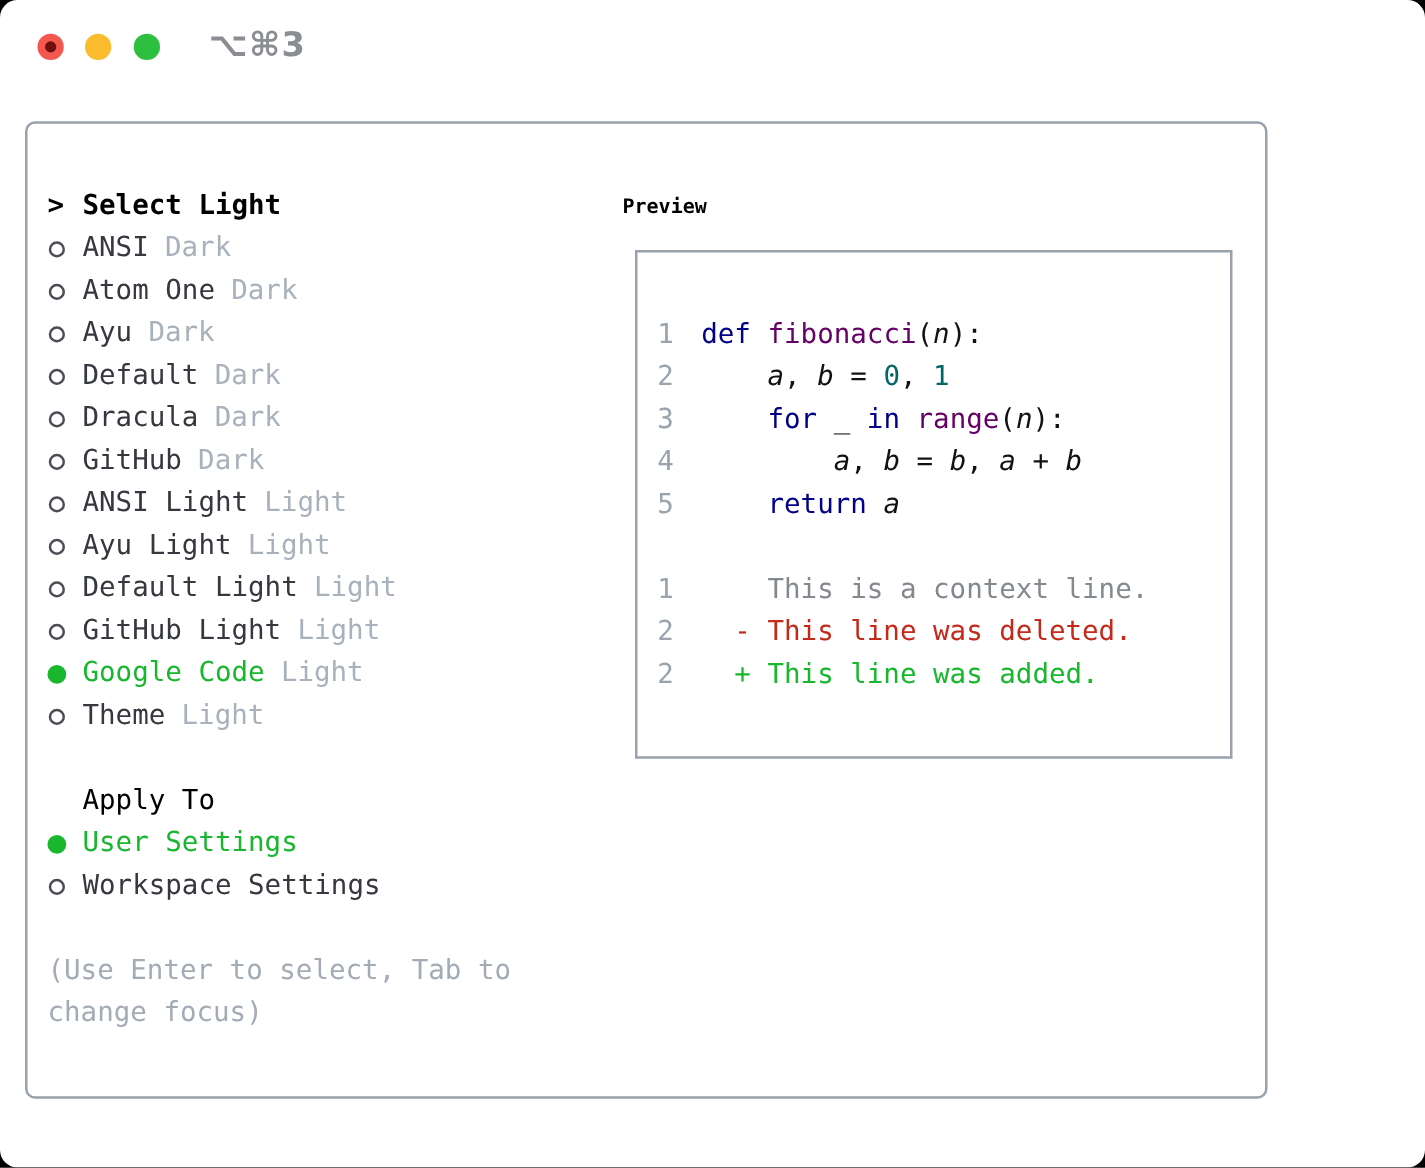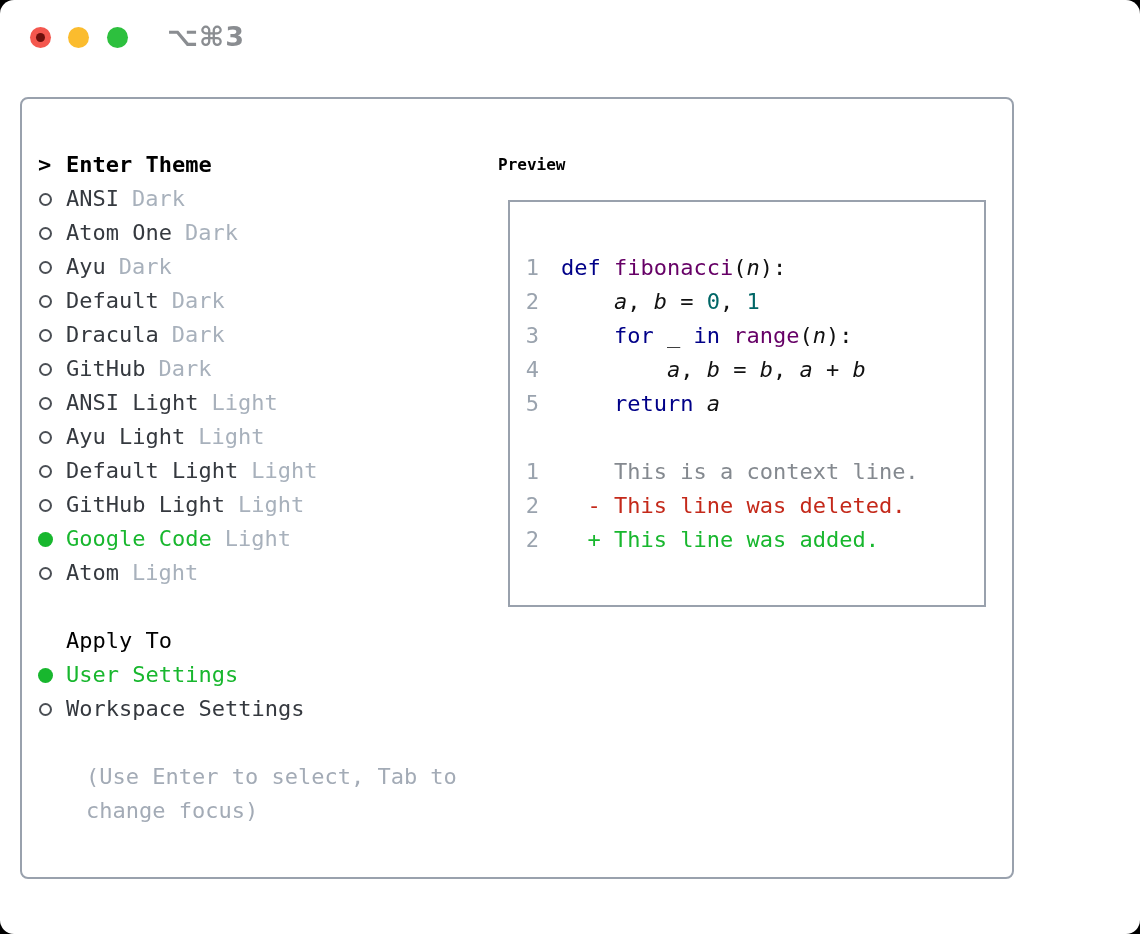--- a/index.html
+++ b/index.html
@@ -28,21 +28,21 @@
   .marker { width:28px; flex:none; display:flex; align-items:center; }
   .radio { width:13px; height:13px; box-sizing:border-box; border:2px solid #4b4f55;
            border-radius:50%; margin-left:1px; }
   .radio.sel { width:15px; height:15px; border:none; background:#18b72e; margin-left:0; }
   .prompt { font-weight:bold; color:#000; }
   .hdr { font-weight:bold; color:#000; }
   .variant { color:#a8b1bc; margin-left:13px; }
   .sel-text { color:#18b72e; }
   .apply-label { color:#000; }
   .spacer { height:34px; }
-  .hint { color:#a3abb6; height:34px; line-height:34px;margin-left:48px; }
+  .hint { color:#a3abb6; height:34px; line-height:34px; }
 
   
   .preview-label { position:absolute; left:476px; top:49px; height:34px; line-height:34px;
                    font-size:16px; font-weight:bold; color:#000; }
   .preview-box { position:absolute; left:486px; top:101px; width:478px; height:407px;
                  box-sizing:border-box; border:2px solid #99a1ad; background:#fff; }
   .code { position:absolute; left:15px; top:49px; font-size:22px; line-height:34px; }
   .cl { display:flex; height:34px; align-items:center; white-space:pre; }
   .ln { width:14px; flex:none; text-align:right; color:#9aa3ae; }
   .cc { margin-left:22px; white-space:pre; color:#111; }
@@ -67,21 +67,21 @@
     <div class="tl tl-yellow"></div>
     <div class="tl tl-green"></div>
     <div class="shortcut">⌥⌘3</div>
   </div>
 
   <div class="main-box">
 
     <div class="left-col">
       <div class="row">
         <span class="marker prompt">&gt;</span>
-        <span class="hdr">Enter Theme</span>
+        <span class="hdr">Select Light</span>
       </div>
       <div id="theme-list">
           <div class="row">
             <span class="marker">
               <span class="radio"></span>
             </span>
             <span>ANSI</span>
             <span class="variant">Dark</span>
           </div>
           <div class="row">
@@ -151,21 +151,21 @@
             <span class="marker">
               <span class="radio sel"></span>
             </span>
             <span class="sel-text">Google Code</span>
             <span class="variant">Light</span>
           </div>
           <div class="row">
             <span class="marker">
               <span class="radio"></span>
             </span>
-            <span>Atom</span>
+            <span>Theme</span>
             <span class="variant">Light</span>
           </div>
         </div>
       <div class="spacer"></div>
       <div class="row">
         <span class="marker"></span>
         <span class="apply-label">Apply To</span>
       </div>
       <div id="apply-list">
           <div class="row">

